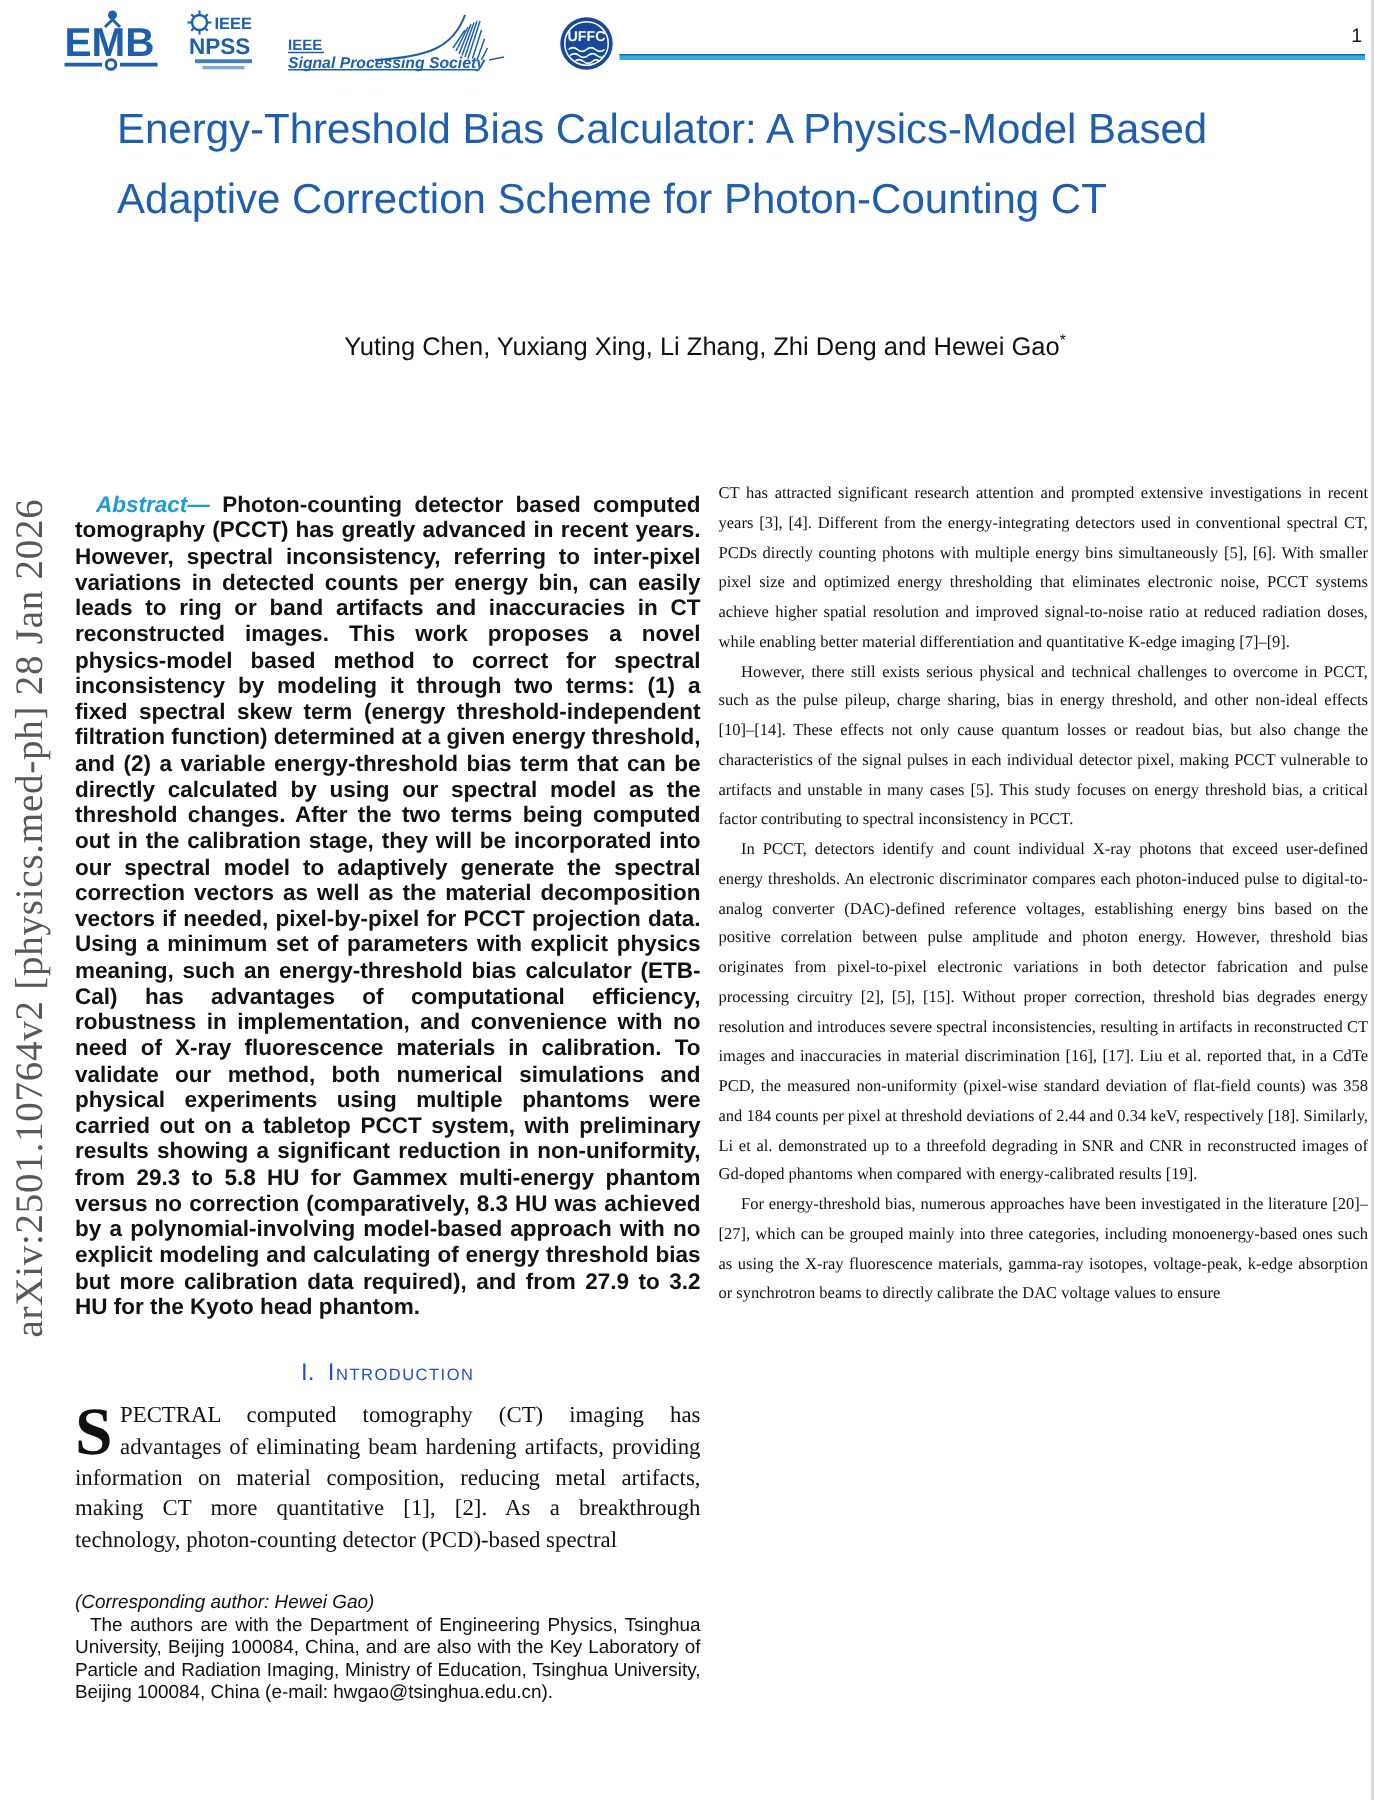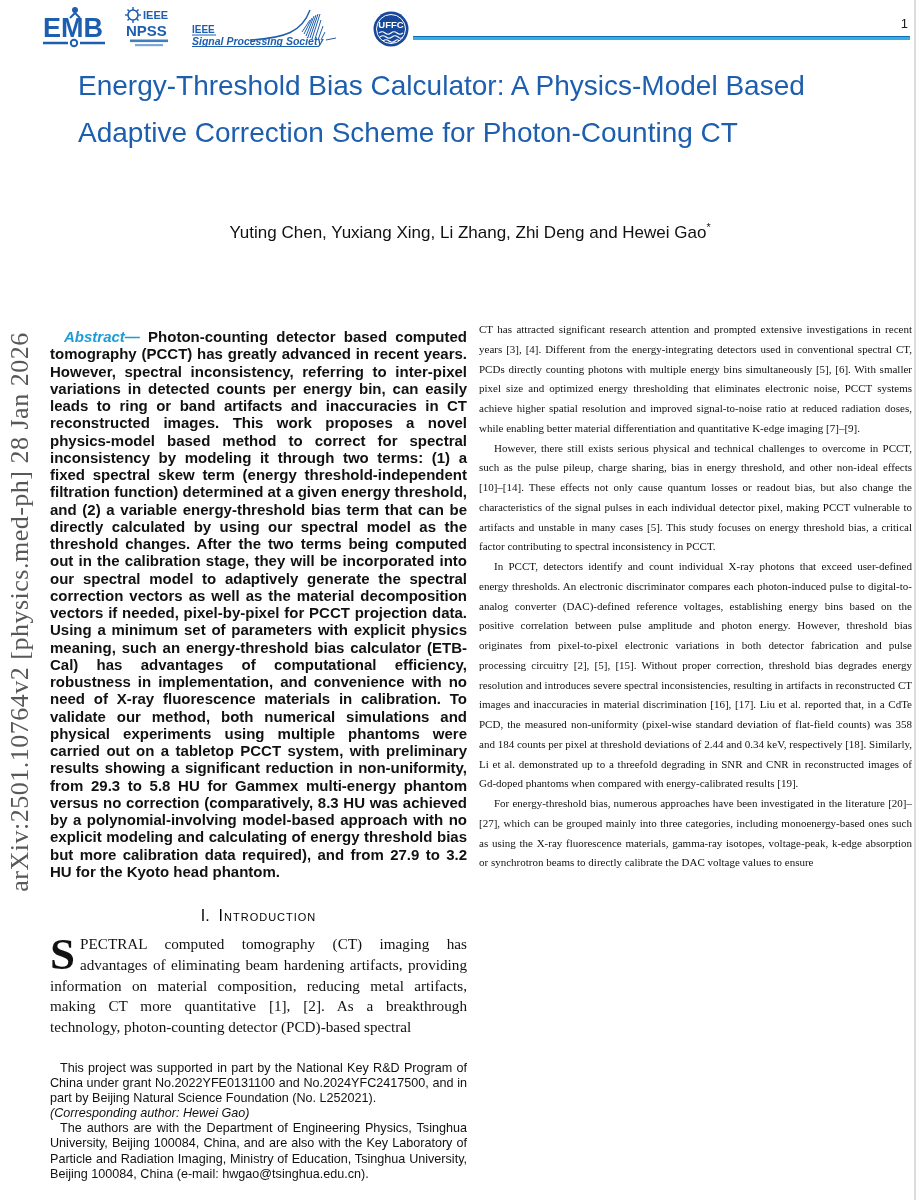--- a/index.html
+++ b/index.html
@@ -27,21 +27,21 @@
 
   
   .col-left{position:absolute;left:50px;top:328px;width:417px;}
   .col-right{position:absolute;left:479px;top:320px;width:433px;}
 
   .abstract p{margin:0;text-indent:14px;font-weight:bold;font-size:15px;line-height:17.25px;
               text-align:justify;color:#111;}
   .abstract p + p{margin-top:9px;}
   .lead{color:#1e9cd7;font-style:italic;}
 
-  .sec-head{margin-top:27px;text-align:center;color:#000000;font-size:16px;}
+  .sec-head{margin-top:27px;text-align:center;color:#1d4ed8;font-size:16px;}
   .sec-head .num{margin-right:9px;}
   .sec-head .sc{font-variant:small-caps;letter-spacing:1px;}
 
   .intro{margin-top:9px;font-family:"Liberation Serif",serif;font-size:15.2px;line-height:20.8px;
          text-align:justify;color:#111;}
   .dropcap{float:left;font-size:45px;line-height:37px;padding:2px 5px 0 0;font-weight:bold;
            font-family:"Liberation Serif",serif;}
 
   .footnotes{position:absolute;left:50px;top:1061px;width:417px;font-size:12.6px;line-height:15.1px;
              text-align:justify;color:#111;}
@@ -139,21 +139,21 @@
     <div class="sec-head">
       <span class="num">I.</span><span class="sc">Introduction</span>
     </div>
 
     <div class="intro">
       <span class="dropcap">S</span><span>PECTRAL computed tomography (CT) imaging has advantages of eliminating beam hardening artifacts, providing information on material composition, reducing metal artifacts, making CT more quantitative [1], [2]. As a breakthrough technology, photon-counting detector (PCD)-based spectral</span>
     </div>
   </div>
 
   <div class="footnotes">
-    <p><span>This project was supported in part by the National Key R&amp;D Program of China under grant No.2022YFE0131100 and No.2024YFC2417500, and in part by Beijing Natural Science Foundation (No. L252021).</span><span class="corr">(Corresponding author: Hewei Gao)</span></p>
+    <p><span class="corr">(Corresponding author: Hewei Gao)</span></p>
     <p>The authors are with the Department of Engineering Physics, Tsinghua University, Beijing 100084, China, and are also with the Key Laboratory of Particle and Radiation Imaging, Ministry of Education, Tsinghua University, Beijing 100084, China (e-mail: hwgao@tsinghua.edu.cn).</p>
   </div>
 
   <div class="col-right body-serif">
     <p class="noindent">CT has attracted significant research attention and prompted extensive investigations in recent years [3], [4]. Different from the energy-integrating detectors used in conventional spectral CT, PCDs directly counting photons with multiple energy bins simultaneously [5], [6]. With smaller pixel size and optimized energy thresholding that eliminates electronic noise, PCCT systems achieve higher spatial resolution and improved signal-to-noise ratio at reduced radiation doses, while enabling better material differentiation and quantitative K-edge imaging [7]–[9].</p>
     <p>However, there still exists serious physical and technical challenges to overcome in PCCT, such as the pulse pileup, charge sharing, bias in energy threshold, and other non-ideal effects [10]–[14]. These effects not only cause quantum losses or readout bias, but also change the characteristics of the signal pulses in each individual detector pixel, making PCCT vulnerable to artifacts and unstable in many cases [5]. This study focuses on energy threshold bias, a critical factor contributing to spectral inconsistency in PCCT.</p>
     <p>In PCCT, detectors identify and count individual X-ray photons that exceed user-defined energy thresholds. An electronic discriminator compares each photon-induced pulse to digital-to-analog converter (DAC)-defined reference voltages, establishing energy bins based on the positive correlation between pulse amplitude and photon energy. However, threshold bias originates from pixel-to-pixel electronic variations in both detector fabrication and pulse processing circuitry [2], [5], [15]. Without proper correction, threshold bias degrades energy resolution and introduces severe spectral inconsistencies, resulting in artifacts in reconstructed CT images and inaccuracies in material discrimination [16], [17]. Liu et al. reported that, in a CdTe PCD, the measured non-uniformity (pixel-wise standard deviation of flat-field counts) was 358 and 184 counts per pixel at threshold deviations of 2.44 and 0.34 keV, respectively [18]. Similarly, Li et al. demonstrated up to a threefold degrading in SNR and CNR in reconstructed images of Gd-doped phantoms when compared with energy-calibrated results [19].</p>
     <p>For energy-threshold bias, numerous approaches have been investigated in the literature [20]–[27], which can be grouped mainly into three categories, including monoenergy-based ones such as using the X-ray fluorescence materials, gamma-ray isotopes, voltage-peak, k-edge absorption or synchrotron beams to directly calibrate the DAC voltage values to ensure</p>
   </div>
 </div>

